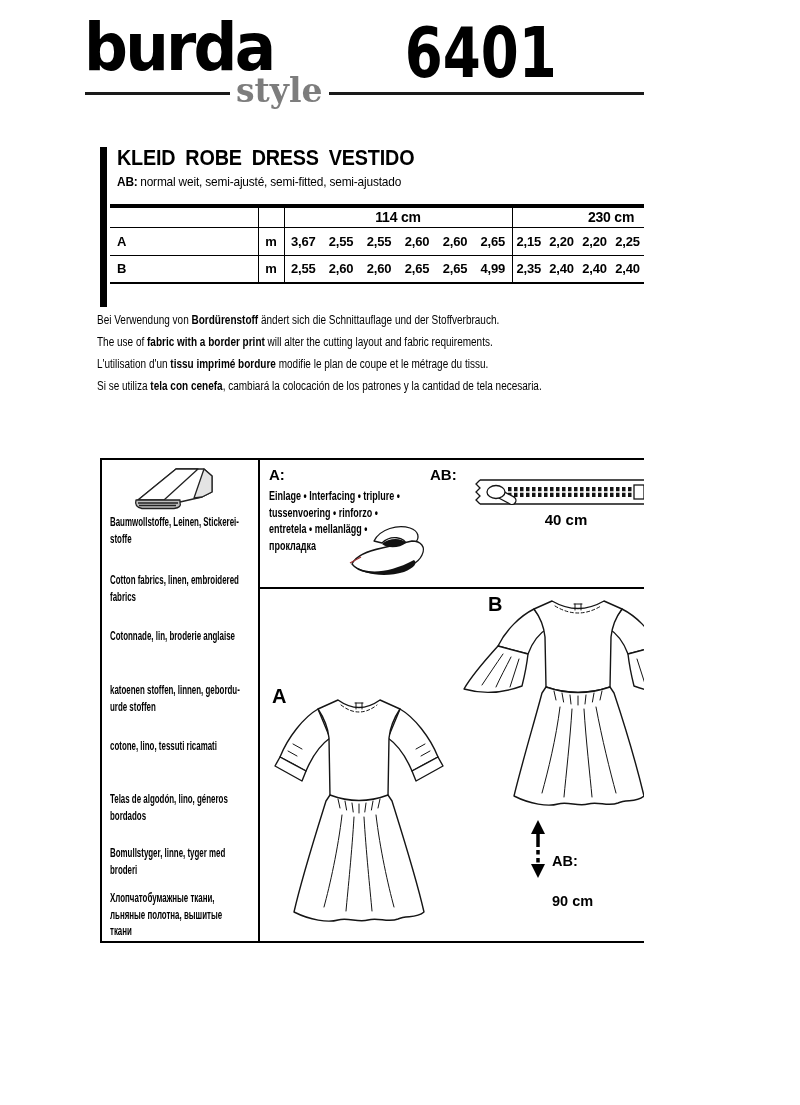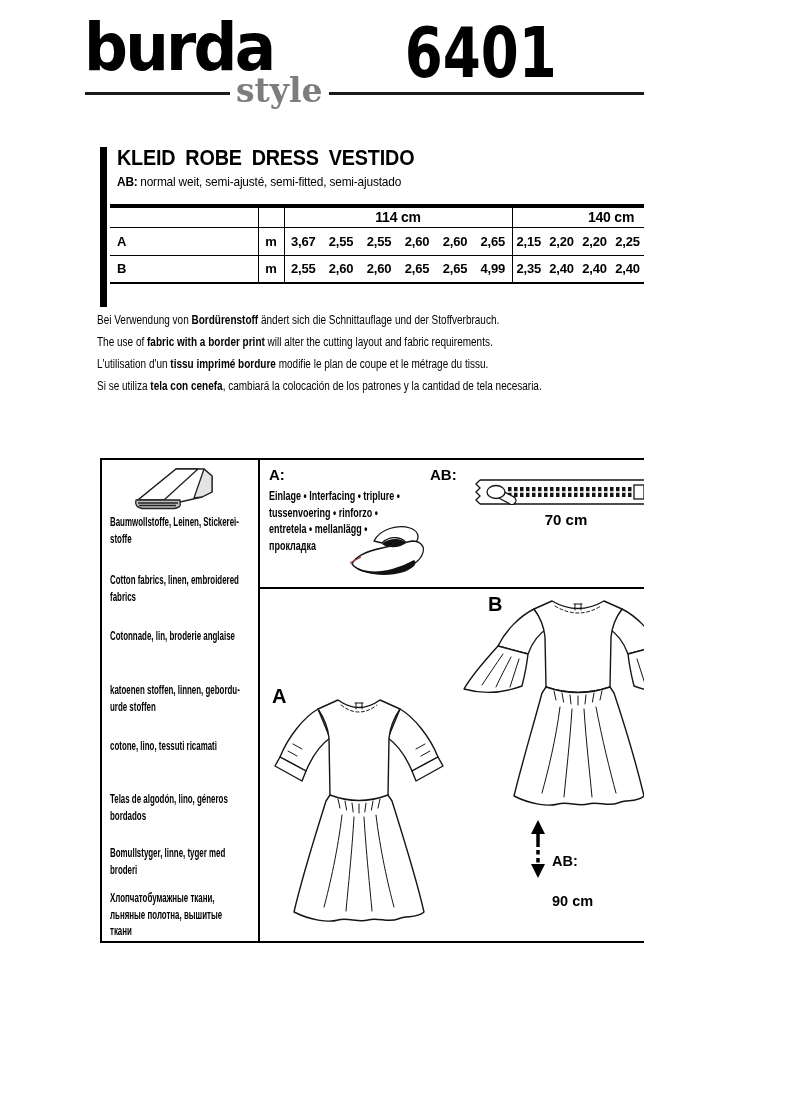--- a/index.html
+++ b/index.html
@@ -84,21 +84,21 @@
           <col style="width:33px">
           <col style="width:33px">
           <col style="width:33px">
           <col style="width:33px">
       </colgroup>
       <tbody>
           <tr class="r1" style="height:21px">
         <td class="c1"></td>
         <td class="bl"></td>
         <td class="bl" colspan="6">114 cm</td>
-        <td class="bl" colspan="6">140 cm</td>
+        <td class="bl" colspan="6">230 cm</td>
       </tr>
       <tr class="r3" style="height:28px">
         <td class="c1">A</td>
         <td class="bl">m</td>
         <td class="bl">3,67</td>
         <td>2,55</td>
         <td>2,55</td>
         <td>2,60</td>
         <td>2,60</td>
         <td>2,65</td>
@@ -192,21 +192,21 @@
           <path d="M14,7 H183 M14,31 H183"></path>
           <path d="M14,7 L10,11 L14,15 L10,19 L14,23 L10,27 L14,31"></path>
           <path d="M183,7 L187,11 L183,15 L187,19 L183,23 L187,27 L183,31"></path>
           <path stroke-width="10" stroke-dasharray="3.5,2.5" d="M42,19 H168"></path>
           <path stroke="#fff" stroke-width="1.4" d="M42,19 H168"></path>
           <rect x="168" y="12" width="10" height="14" fill="#fff"></rect>
           <rect x="28" y="15" width="24" height="8" rx="4" transform="rotate(28 30 19)" fill="#fff"></rect>
           <ellipse cx="30" cy="19" rx="9" ry="6.5" fill="#fff"></ellipse>
         </g>
       </svg>
-      <div class="abs zlen" style="left:236px;top:51px;width:140px;">70 cm</div>
+      <div class="abs zlen" style="left:236px;top:51px;width:140px;">40 cm</div>
     </div>
 
     <div class="abs" style="left:158px;top:129px;width:442px;height:352px;">
       <div class="abs vlabel" style="left:12px;top:96px;">A</div>
       <div class="abs vlabel" style="left:228px;top:4px;">B</div>
 
       <svg class="abs" style="left:6px;top:102px;" width="186" height="242" viewBox="0 0 186 242">
         <g stroke="#151515" stroke-width="1.4" fill="#fff" stroke-linejoin="round" stroke-linecap="round">
           <path d="M52,18 C38,26 22,46 14,66 L40,80 C46,66 54,54 64,47 Z"></path>
           <path d="M14,66 L40,80 L36,90 L9,75 Z"></path>

